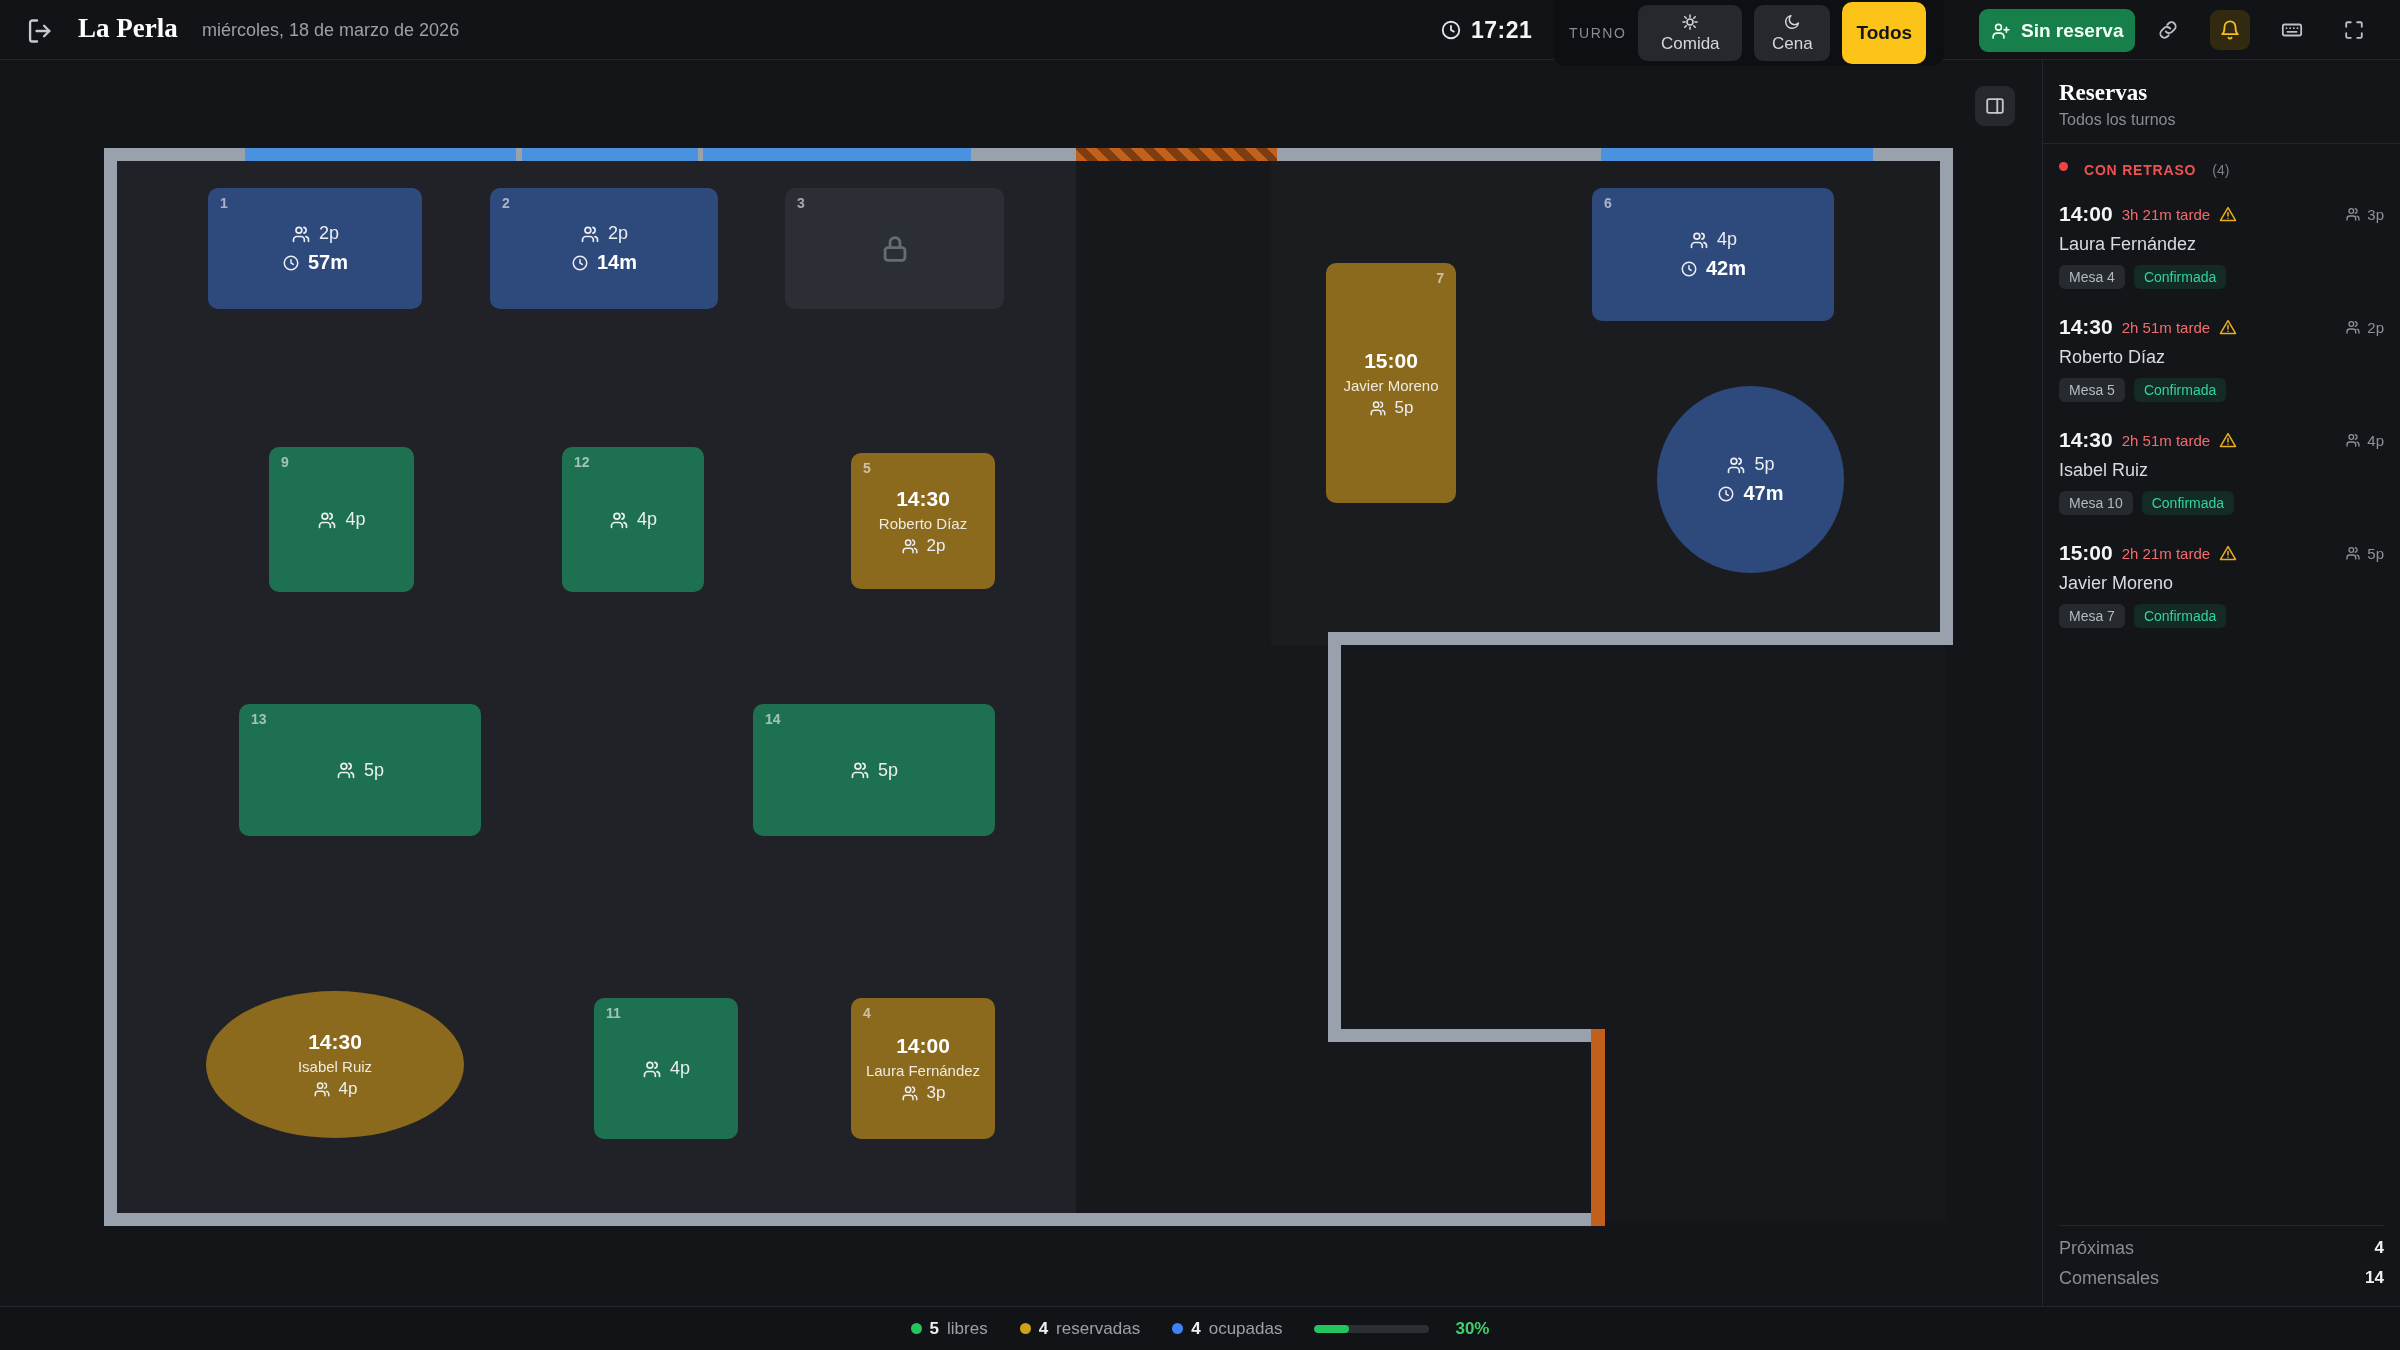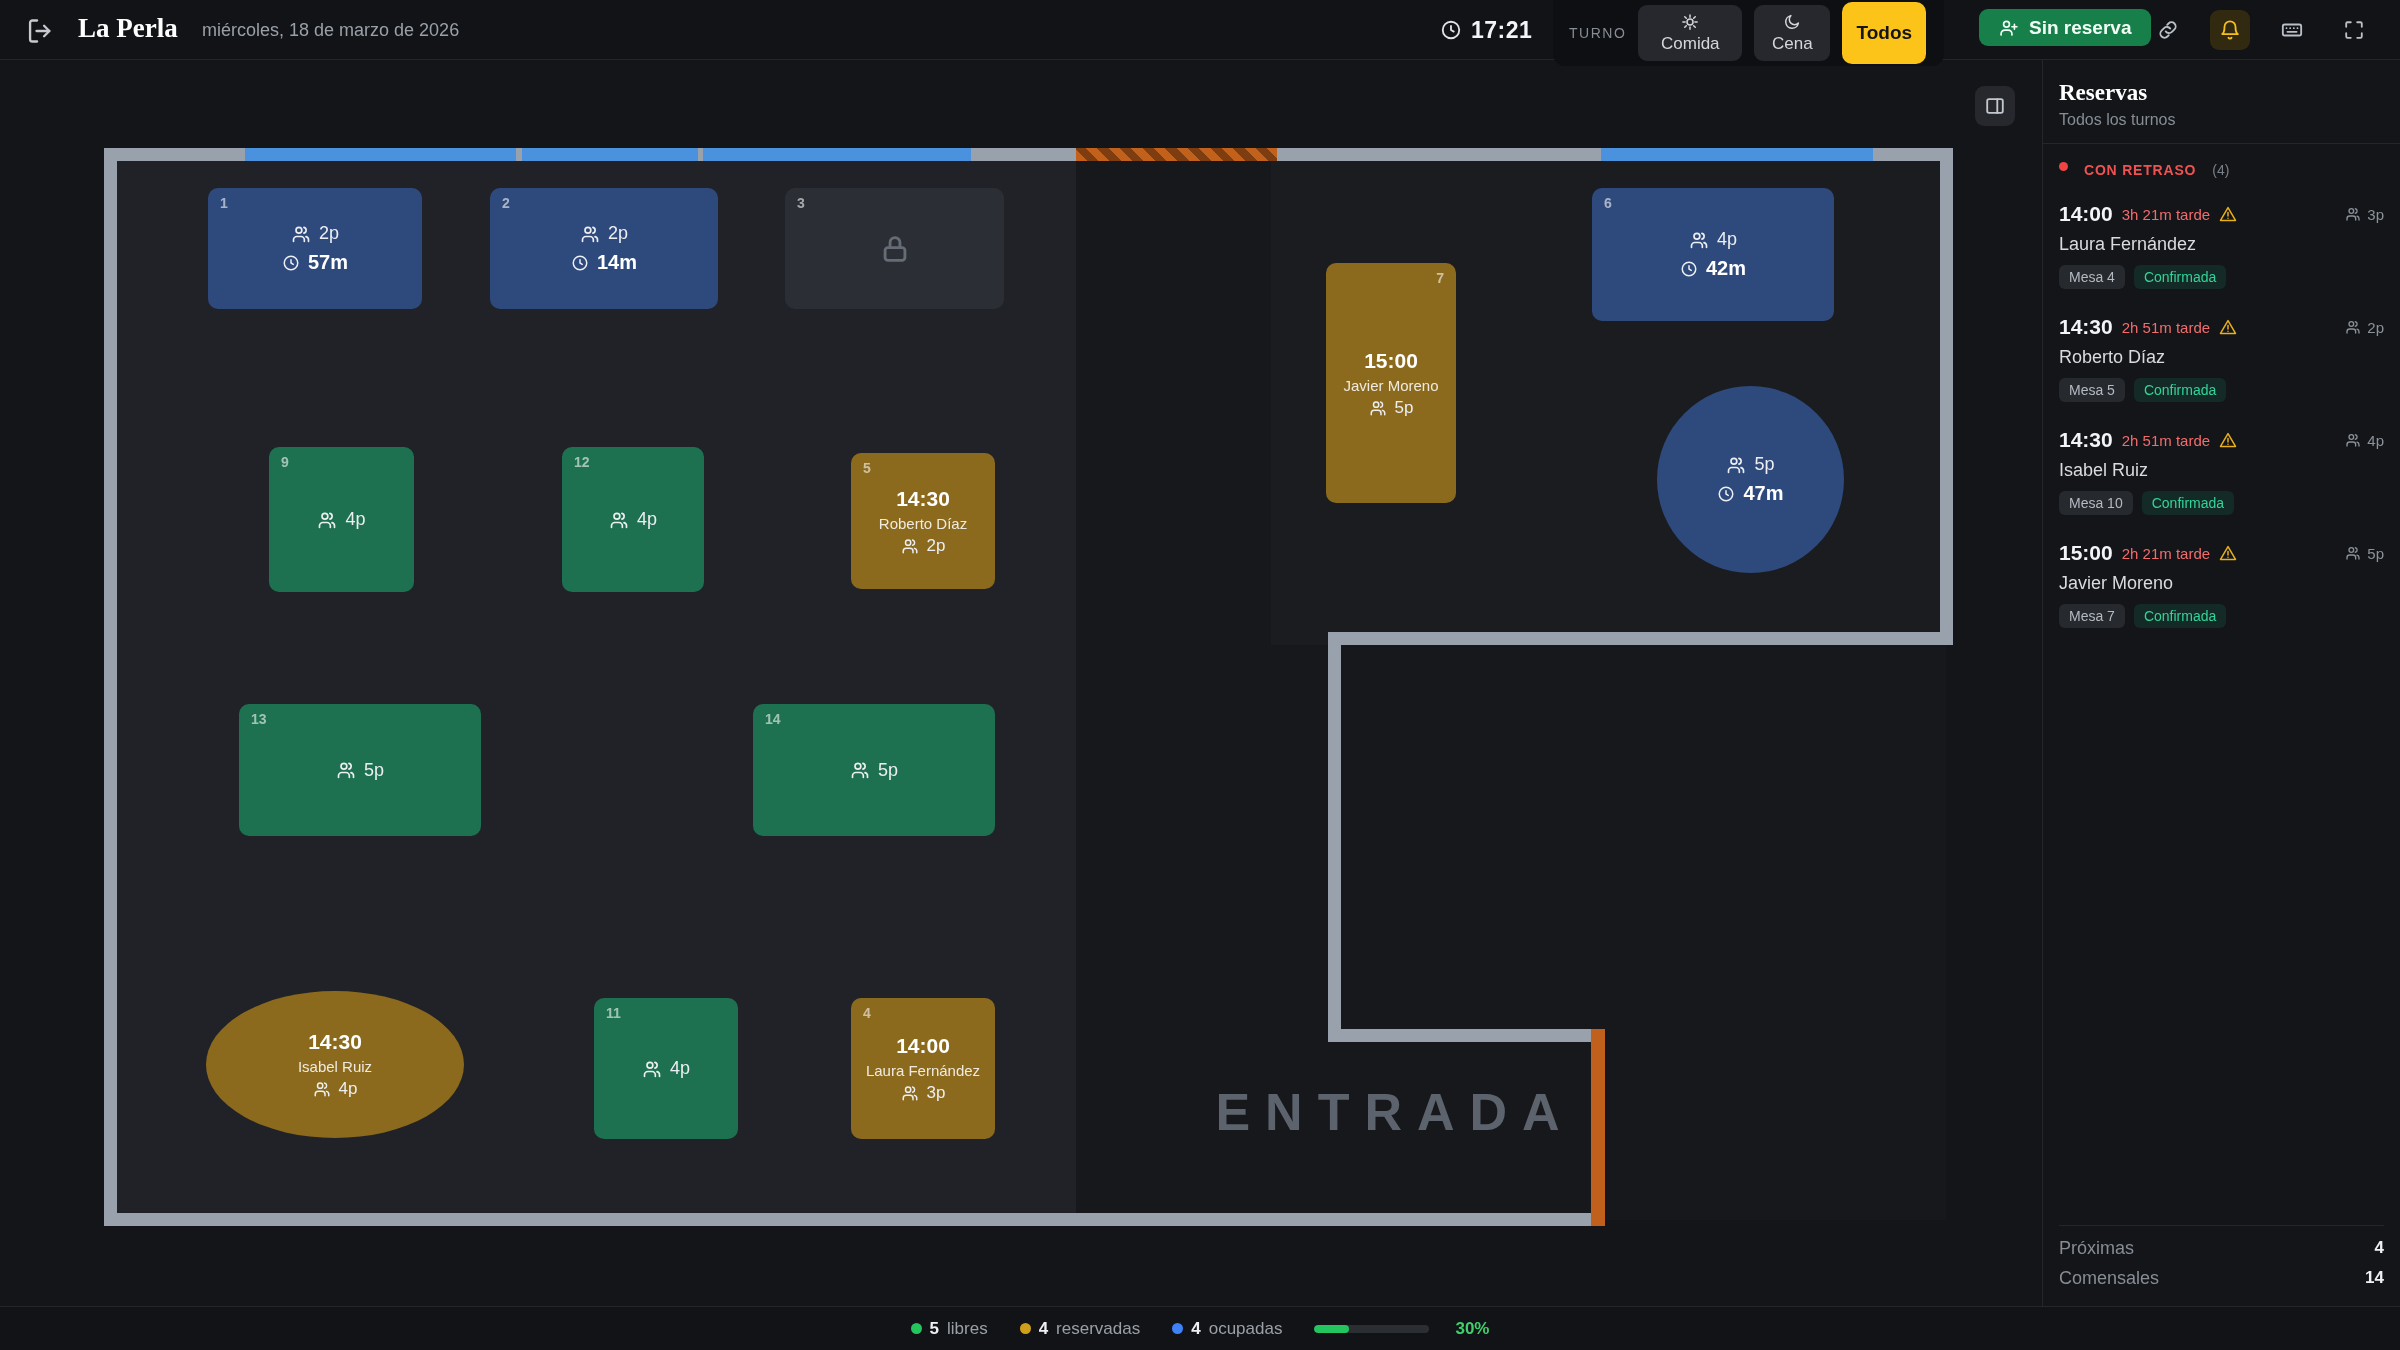--- a/index.html
+++ b/index.html
@@ -18,21 +18,21 @@
   .h-time .tm { font-size:23px; font-weight:700; color:#f2f4f6; letter-spacing:.5px; }
   .shift-group { left:1553px; top:0; width:391px; height:66px; background:#0e0f12;
     border-radius:0 0 12px 12px; display:flex; align-items:center; padding-left:16px; gap:12px; }
   .turno { font-size:14px; letter-spacing:1.5px; color:#868d95; }
   .btn-shift { background:#26282d; border:none; border-radius:9px; color:#d3d7db; cursor:pointer;
     display:flex; flex-direction:column; align-items:center; justify-content:center; gap:3px;
     font-size:17px; font-family:inherit; }
   .btn-comida { width:104px; height:56px; }
   .btn-cena { width:76px; height:56px; }
   .btn-todos { width:84px; height:62px; background:#fcc419; color:#151515; font-weight:700; font-size:19px; border-radius:10px; }
-  .btn-walkin { left:1979px; top:9px; height:37px; padding:0 20px; background:#17804a; border:none;
+  .btn-walkin { left:1979px; top:9px; height:43px; padding:0 12px; background:#17804a; border:none;
     border-radius:9px; color:#f2fff7; display:flex; align-items:center; gap:10px; font-size:19px;
     font-weight:600; font-family:inherit; cursor:pointer; }
   .icon-btn { top:10px; width:40px; height:40px; border-radius:9px; background:transparent; border:none;
     color:#bac0c7; display:flex; align-items:center; justify-content:center; cursor:pointer; }
   .ib-link { left:2148px; } .ib-bell { left:2210px; background:#322a10; color:#f3c01d; }
   .ib-kb { left:2272px; } .ib-fs { left:2334px; }
 
   
   .ic { fill:none; stroke:currentColor; stroke-width:2; stroke-linecap:round; stroke-linejoin:round; }
   .ic16 { width:16px; height:16px; } .ic18 { width:18px; height:18px; } .ic20 { width:20px; height:20px; }
@@ -276,21 +276,20 @@
     <div class="wall w-mid-h"></div>
     <div class="wall w-mid-v"></div>
     <div class="wall w-vest-h"></div>
     <div class="win win1"></div>
     <div class="win win2"></div>
     <div class="win win3"></div>
     <div class="win win4"></div>
     <div class="door-top"></div>
     <div class="door-v"></div>
 
-    <div class="entrada">ENTRADA</div>
 
     <button class="panel-btn">
       <svg class="ic ic22">
           <use href="#i-panel"></use>
         </svg>
     </button>
 
     <div class="table occupied t1">
       <span class="tnum">1</span>
       <div class="trow">

